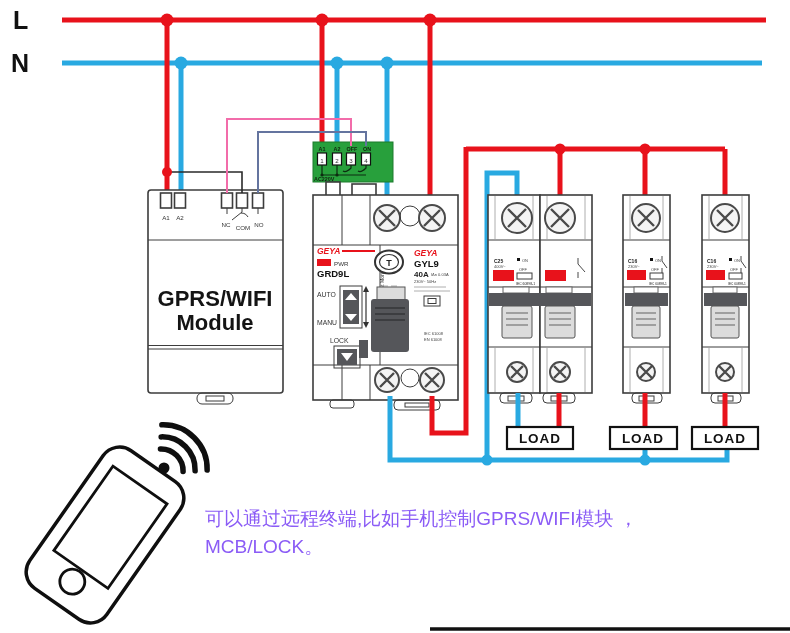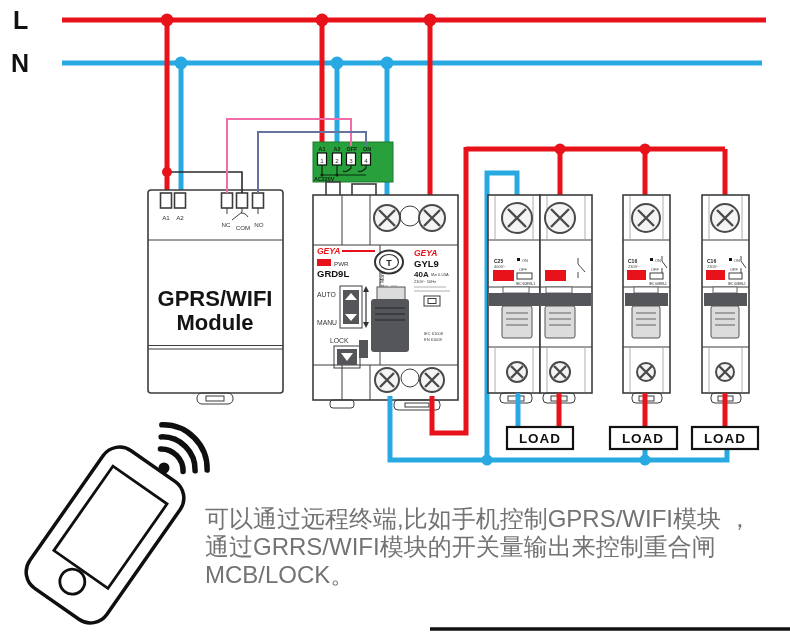--- a/index.html
+++ b/index.html
@@ -25,22 +25,22 @@
   .scx{stroke:#4a4a4a;stroke-width:2.4;fill:none;}
   .t4{font-size:4px;fill:#444;}
   .t5{font-size:5px;font-weight:bold;fill:#1c1c1c;}
   .t6{font-size:6.2px;fill:#333;}
   .t7{font-size:6.8px;fill:#333;}
   .t9{font-size:9.5px;font-weight:bold;fill:#101010;}
   .geya{font-size:8.5px;font-weight:bold;font-style:italic;fill:#e8121b;}
   .bigname{font-size:22px;font-weight:bold;fill:#141414;}
   .loadtxt{font-size:13.5px;font-weight:bold;letter-spacing:1px;fill:#111;}
   .gl{font-size:5.4px;font-weight:bold;fill:#10240f;}
-  .caption{position:absolute;left:205px;top:505px;width:440px;font-size:24px;
-           line-height:28px;color:#737373;}
+  .caption{position:absolute;left:205px;top:505px;width:440px;font-size:19px;
+           line-height:28px;color:#8b5cf6;}
   .caption div{white-space:nowrap;}
 </style>
 </head>
 <body>
 
 <div class="canvas">
 <svg width="790" height="633" viewBox="0 0 790 633">
 
   <g>
     <line class="wL" x1="62" y1="20" x2="766" y2="20"></line>
@@ -306,16 +306,15 @@
       <circle cx="164" cy="468" r="5.5" fill="#0f0f0f"></circle>
       <path d="M148,457 a22,22 0 0 1 32,0 M140,448 a33,33 0 0 1 48,0 M132,439 a44,44 0 0 1 64,0" fill="none" stroke="#0f0f0f" stroke-width="5.5" stroke-linecap="round"></path>
     </g>
   </g>
 
   <line x1="430" y1="629" x2="790" y2="629" stroke="#111" stroke-width="3.5"></line>
 </svg>
 
 <div class="caption">
   <div>可以通过远程终端,比如手机控制GPRS/WIFI模块 ，</div>
-  <div>通过GRRS/WIFI模块的开关量输出来控制重合闸</div>
   <div>MCB/LOCK。</div>
 </div>
 </div>
 
 </body></html>

